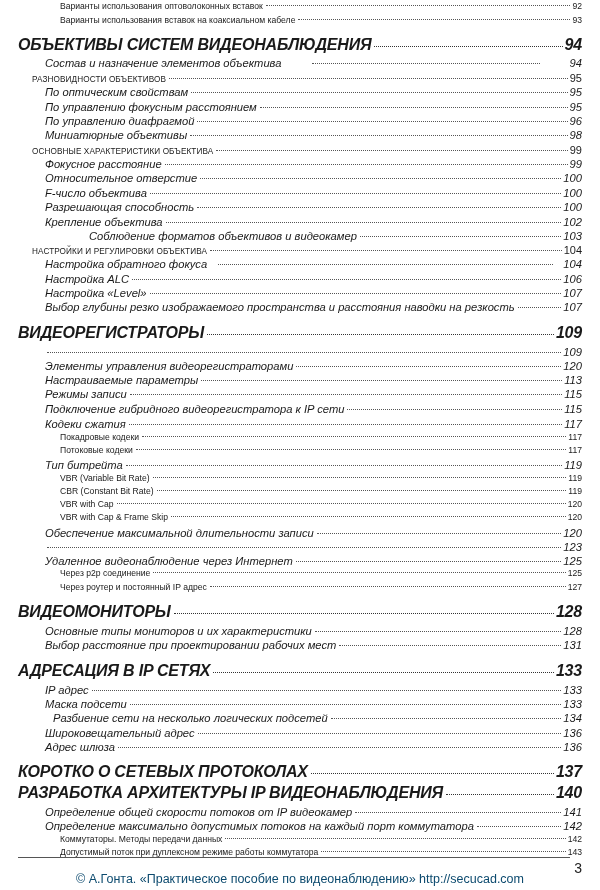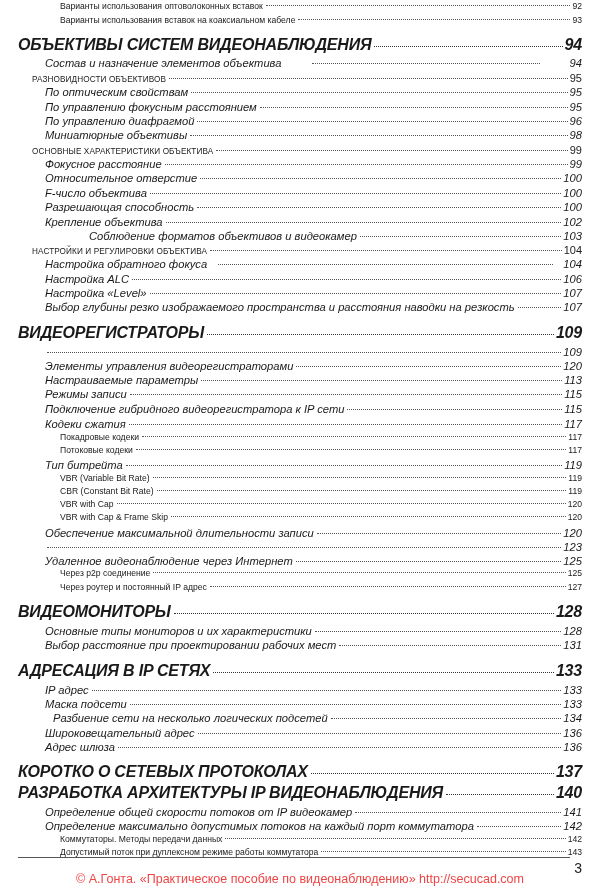--- a/index.html
+++ b/index.html
@@ -16,21 +16,21 @@
   .lv-sec-i { font-style: italic; font-size: 11.2px; }
   .lv-sec-sc { font-size: 9.2px; font-variant: small-caps; text-transform: none; }
   .lv-sec-sc .t { text-transform: uppercase; font-size: 8.2px; letter-spacing: 0.1px; }
   .lv-sec-sc .p { font-size: 11px; }
   .lv-sub-i { font-style: italic; font-size: 11.2px; }
   .lv-sub { font-size: 8.6px; }
   .lv-sub .p { font-size: 8.6px; }
 
   #footer-line { position: absolute; left: 18px; right: 30px; top: 857px; height: 0; border-top: 1px solid #555; }
   #page-num { position: absolute; right: 18px; top: 860px; font-size: 14px; color: #222; }
-  #copyright { position: absolute; left: 0; right: 0; top: 872px; text-align: center; font-size: 12.5px; color: #ef4444; }
+  #copyright { position: absolute; left: 0; right: 0; top: 872px; text-align: center; font-size: 12.5px; color: #0c4a6e; }
 </style>
 </head>
 <body>
 
 <div id="toc">
     <div class="row lv-sub" style="left: 60px; top: 1.376px;">
       <span class="t">Варианты использования оптоволоконных вставок</span>
       <span class="dots"></span>
       <span class="p">92</span>
     </div>

